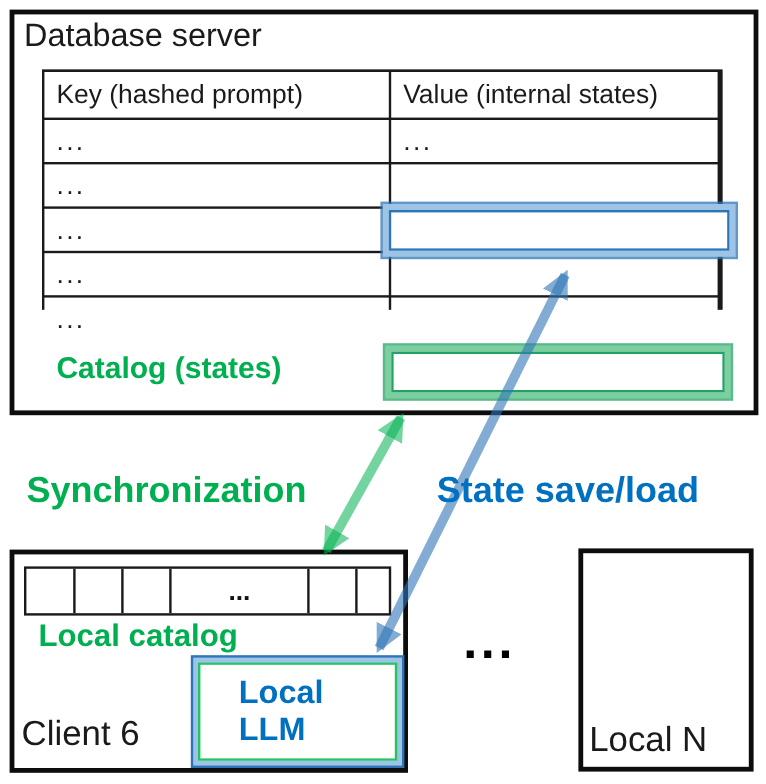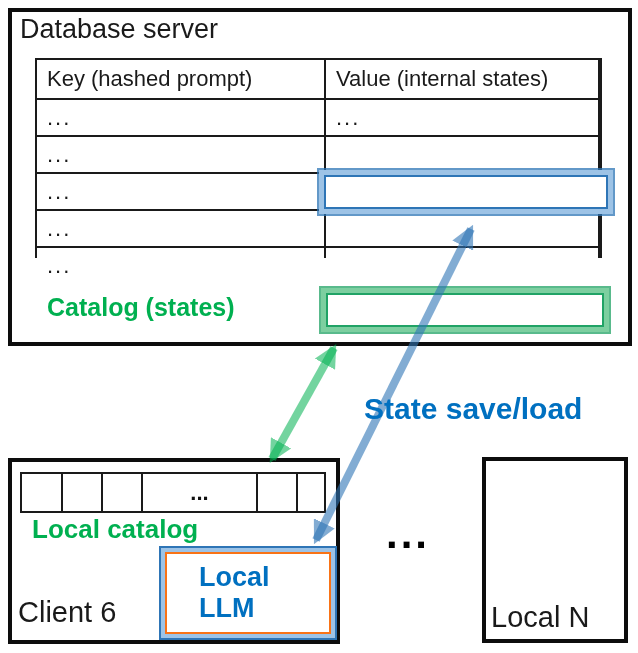--- a/index.html
+++ b/index.html
@@ -40,21 +40,21 @@
 
   
   #client1-box{left:8px;top:458px;width:332px;height:186px;z-index:1;}
   #strip{left:20px;top:472px;width:306px;height:41px;border:2px solid #1a1a1a;
          display:flex;background:#fff;z-index:2;}
   .cell{border-right:2px solid #1a1a1a;display:flex;align-items:center;
         justify-content:center;font-size:22px;font-weight:bold;color:#111;}
   .cell:last-child{border-right:none;}
   #local-catalog{left:32px;top:514px;font-size:26px;font-weight:bold;color:#00B050;z-index:2;}
   #llm-box{left:165px;top:552px;width:166px;height:82px;z-index:6;
-           background:#fff;border:2px solid #f97316;outline:4px solid #9DC3E6;
+           background:#fff;border:2px solid #22c55e;outline:4px solid #9DC3E6;
            box-shadow:0 0 0 6px #2E75B6;display:flex;align-items:center;justify-content:center;padding-left:32px;}
   #llm-label{font-size:27px;font-weight:bold;color:#0070C0;}
   #client1-label{left:18px;top:596px;font-size:29px;z-index:2;}
 
   
   #clients-ellipsis{left:386px;top:510px;font-size:42px;font-weight:bold;
                     color:#000;letter-spacing:3px;z-index:2;}
 
   
   #clientN-box{left:482px;top:457px;width:146px;height:186px;z-index:1;}
@@ -90,20 +90,21 @@
     <div class="c dots">...</div>
     <div class="c dots"></div>
 
     <div class="c catalog-key">Catalog (states)</div>
     <div class="c"></div>
   </div>
 
   <div id="blue-hl" class="abs hl"></div>
   <div id="green-hl" class="abs hl"></div>
 
+  <div id="sync-label" class="abs biglabel">Synchronization</div>
   <div id="state-label" class="abs biglabel">State save/load</div>
 
   <div id="client1-box" class="abs frame"></div>
   <div id="strip" class="abs">
     <div class="cell" style="width:39px"></div>
     <div class="cell" style="width:38px"></div>
     <div class="cell" style="width:38px"></div>
     <div class="cell" style="width:113px">...</div>
     <div class="cell" style="width:38px"></div>
     <div class="cell" style="flex:1"></div>

